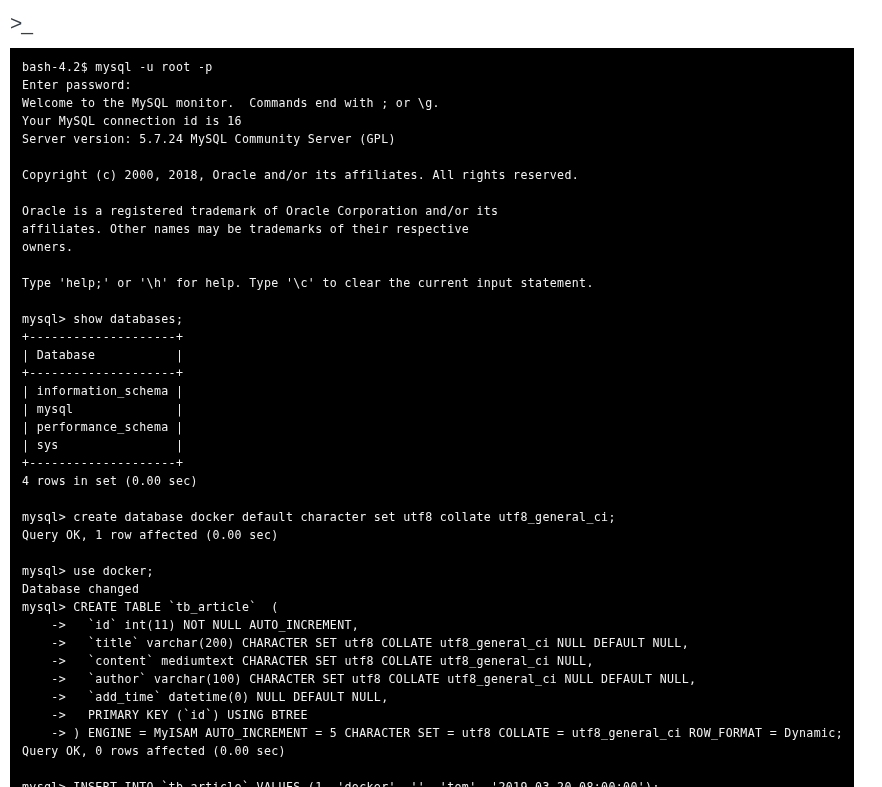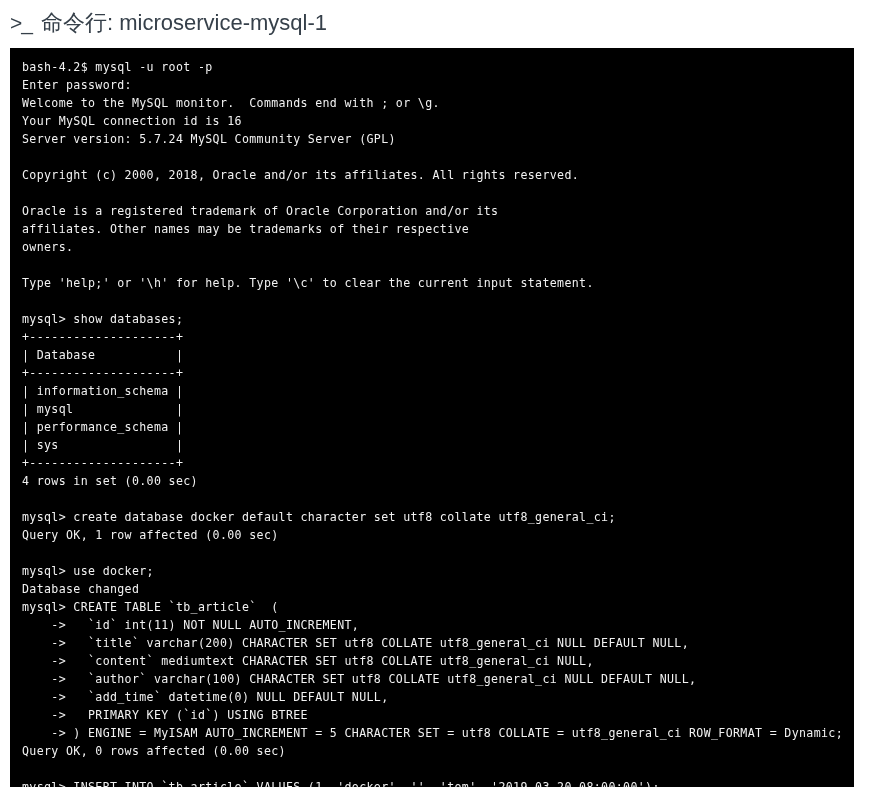--- a/index.html
+++ b/index.html
@@ -80,20 +80,19 @@
     min-height: 18px;
   }
 </style>
 </head>
 <body>
 
 <div class="page">
 
   <div class="header">
     <span class="header-icon">&gt;_</span>
-    <span class="header-title">命令行: microservice-mysql-1</span>
   </div>
 
   <div class="terminal">
     <pre class="term-body"><div class="term-line">bash-4.2$ mysql -u root -p</div><div class="term-line">Enter password:</div><div class="term-line">Welcome to the MySQL monitor.  Commands end with ; or \g.</div><div class="term-line">Your MySQL connection id is 16</div><div class="term-line">Server version: 5.7.24 MySQL Community Server (GPL)</div><div class="term-line">&nbsp;</div><div class="term-line">Copyright (c) 2000, 2018, Oracle and/or its affiliates. All rights reserved.</div><div class="term-line">&nbsp;</div><div class="term-line">Oracle is a registered trademark of Oracle Corporation and/or its</div><div class="term-line">affiliates. Other names may be trademarks of their respective</div><div class="term-line">owners.</div><div class="term-line">&nbsp;</div><div class="term-line">Type 'help;' or '\h' for help. Type '\c' to clear the current input statement.</div><div class="term-line">&nbsp;</div><div class="term-line">mysql&gt; show databases;</div><div class="term-line">+--------------------+</div><div class="term-line">| Database           |</div><div class="term-line">+--------------------+</div><div class="term-line">| information_schema |</div><div class="term-line">| mysql              |</div><div class="term-line">| performance_schema |</div><div class="term-line">| sys                |</div><div class="term-line">+--------------------+</div><div class="term-line">4 rows in set (0.00 sec)</div><div class="term-line">&nbsp;</div><div class="term-line">mysql&gt; create database docker default character set utf8 collate utf8_general_ci;</div><div class="term-line">Query OK, 1 row affected (0.00 sec)</div><div class="term-line">&nbsp;</div><div class="term-line">mysql&gt; use docker;</div><div class="term-line">Database changed</div><div class="term-line">mysql&gt; CREATE TABLE `tb_article`  (</div><div class="term-line">    -&gt;   `id` int(11) NOT NULL AUTO_INCREMENT,</div><div class="term-line">    -&gt;   `title` varchar(200) CHARACTER SET utf8 COLLATE utf8_general_ci NULL DEFAULT NULL,</div><div class="term-line">    -&gt;   `content` mediumtext CHARACTER SET utf8 COLLATE utf8_general_ci NULL,</div><div class="term-line">    -&gt;   `author` varchar(100) CHARACTER SET utf8 COLLATE utf8_general_ci NULL DEFAULT NULL,</div><div class="term-line">    -&gt;   `add_time` datetime(0) NULL DEFAULT NULL,</div><div class="term-line">    -&gt;   PRIMARY KEY (`id`) USING BTREE</div><div class="term-line">    -&gt; ) ENGINE = MyISAM AUTO_INCREMENT = 5 CHARACTER SET = utf8 COLLATE = utf8_general_ci ROW_FORMAT = Dynamic;</div><div class="term-line">Query OK, 0 rows affected (0.00 sec)</div><div class="term-line">&nbsp;</div><div class="term-line">mysql&gt; INSERT INTO `tb_article` VALUES (1, 'docker', '', 'tom', '2019-03-20 08:00:00');</div></pre>
   </div>
 
 </div>
 
 </body></html>

